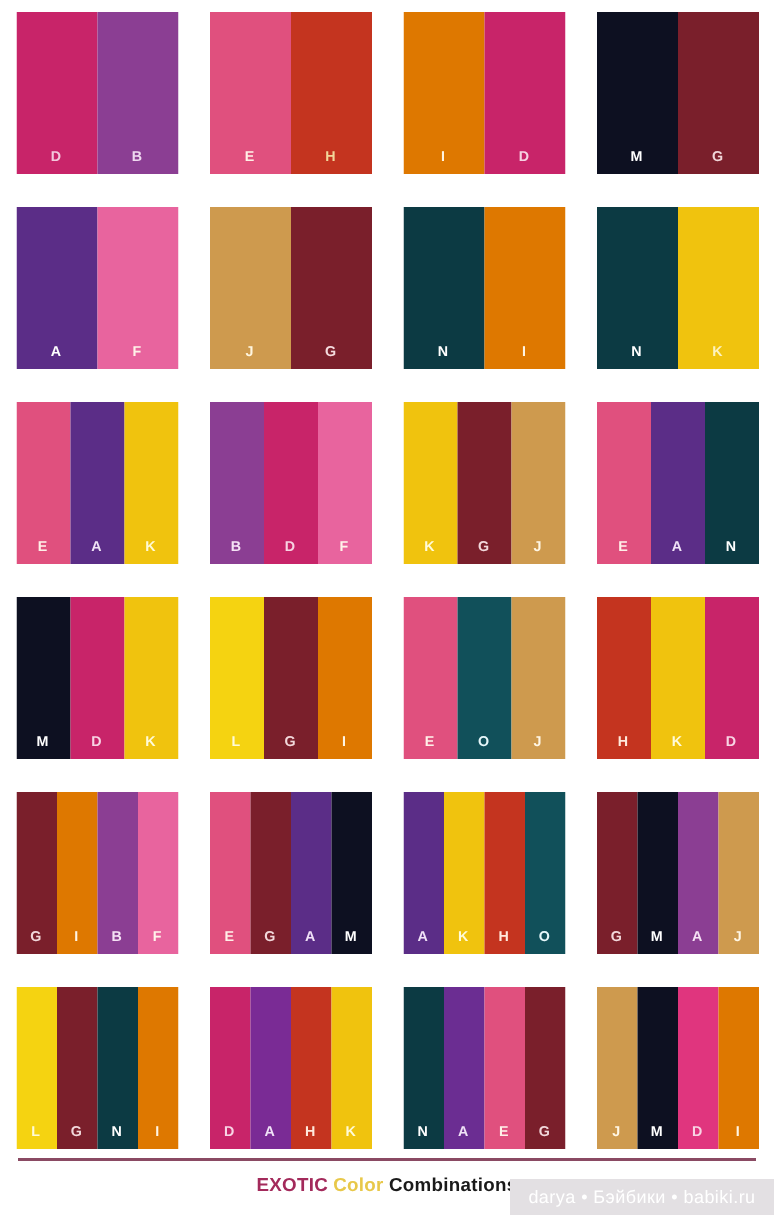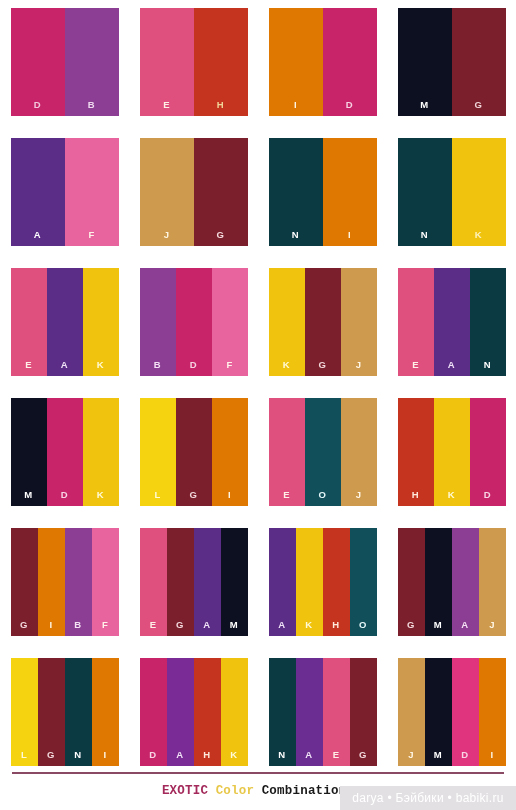--- a/index.html
+++ b/index.html
@@ -63,21 +63,21 @@
   }
   #footer-caption{
     position:absolute;
     left:0;top:12px;
     width:516px;
     text-align:center;
     font-size:12.5px;
     line-height:1;
     white-space:nowrap;
   }
-  #footer-caption span{font-family:Liberation Mono, monospace;}
+  #footer-caption span{font-family:Liberation Sans, sans-serif;}
   .cap-exotic{color:#A32A5B;font-weight:bold;letter-spacing:.2px;}
   .cap-color{color:#E8C84A;font-weight:bold;letter-spacing:.2px;}
   .cap-comb{color:#1a1a1a;font-weight:bold;letter-spacing:.2px;}
   #watermark{
     position:absolute;
     right:0;top:786px;
     width:176px;height:24px;
     background:#e3e0e3;
     display:flex;
     align-items:center;

